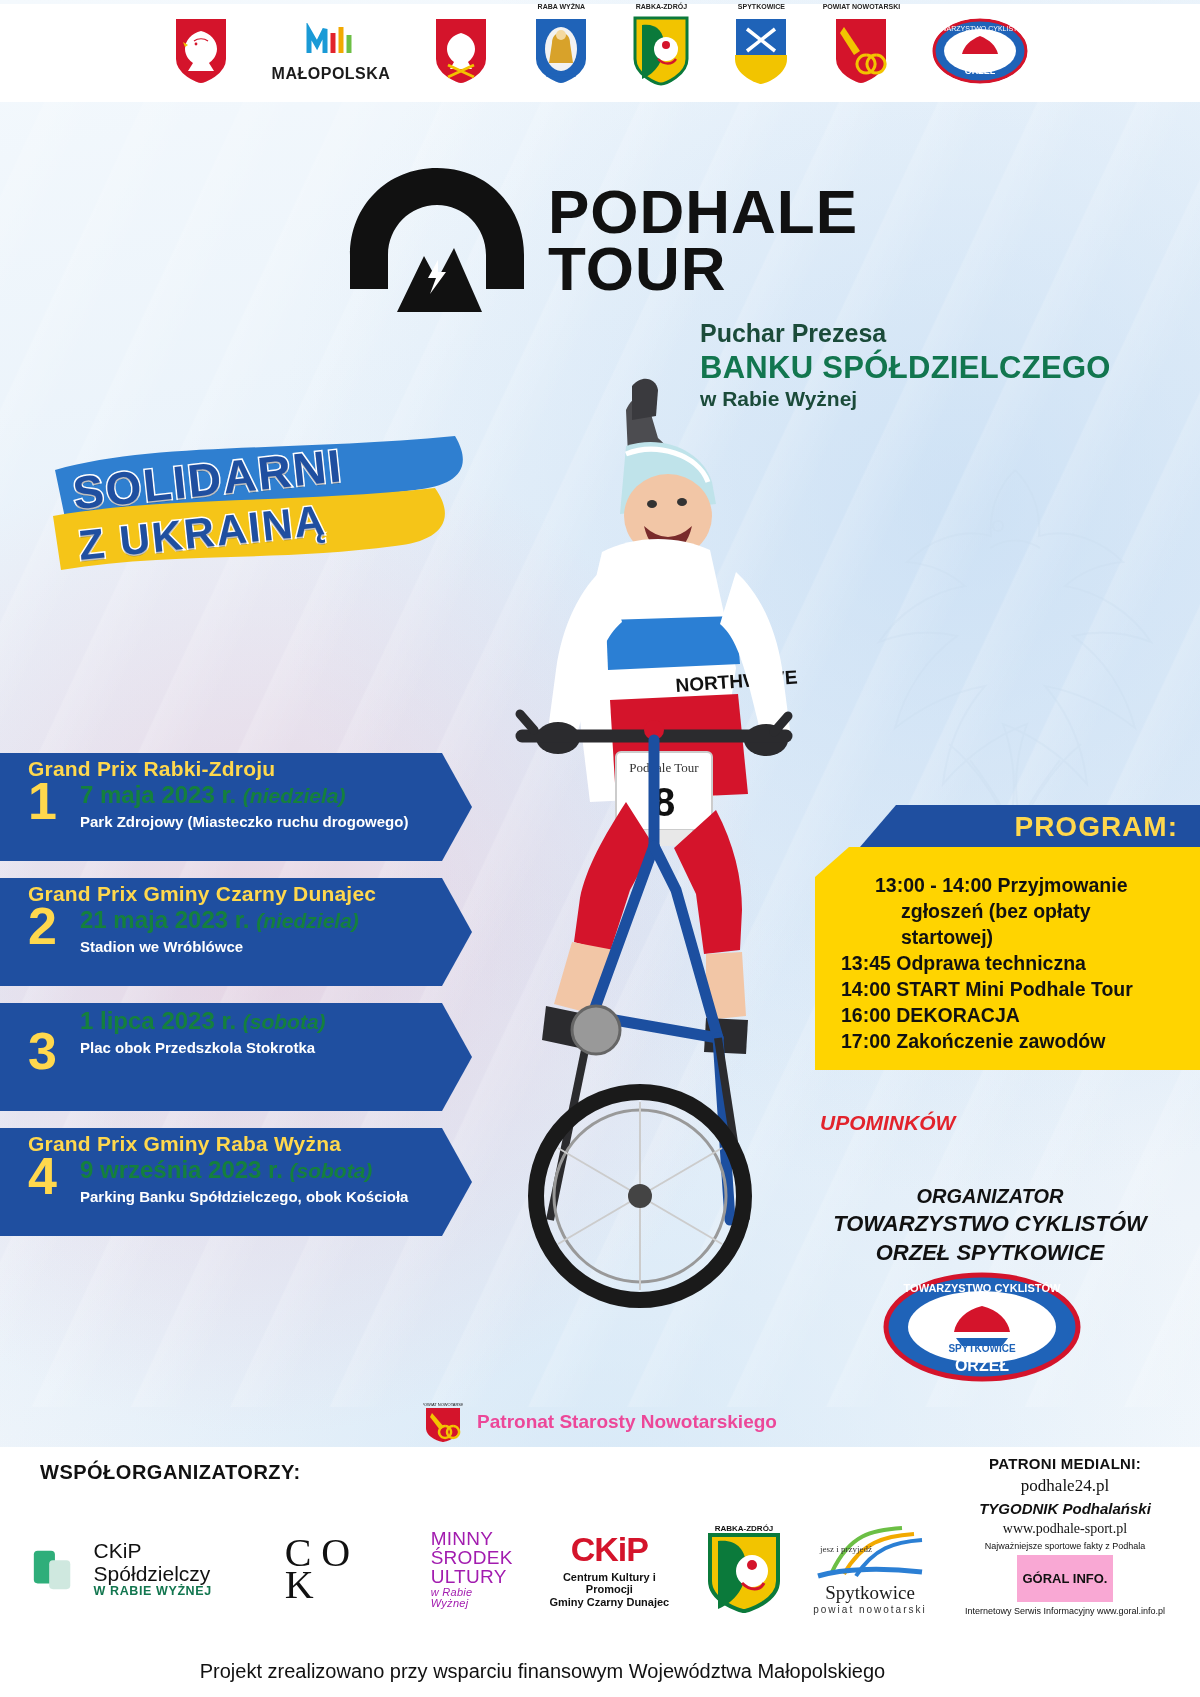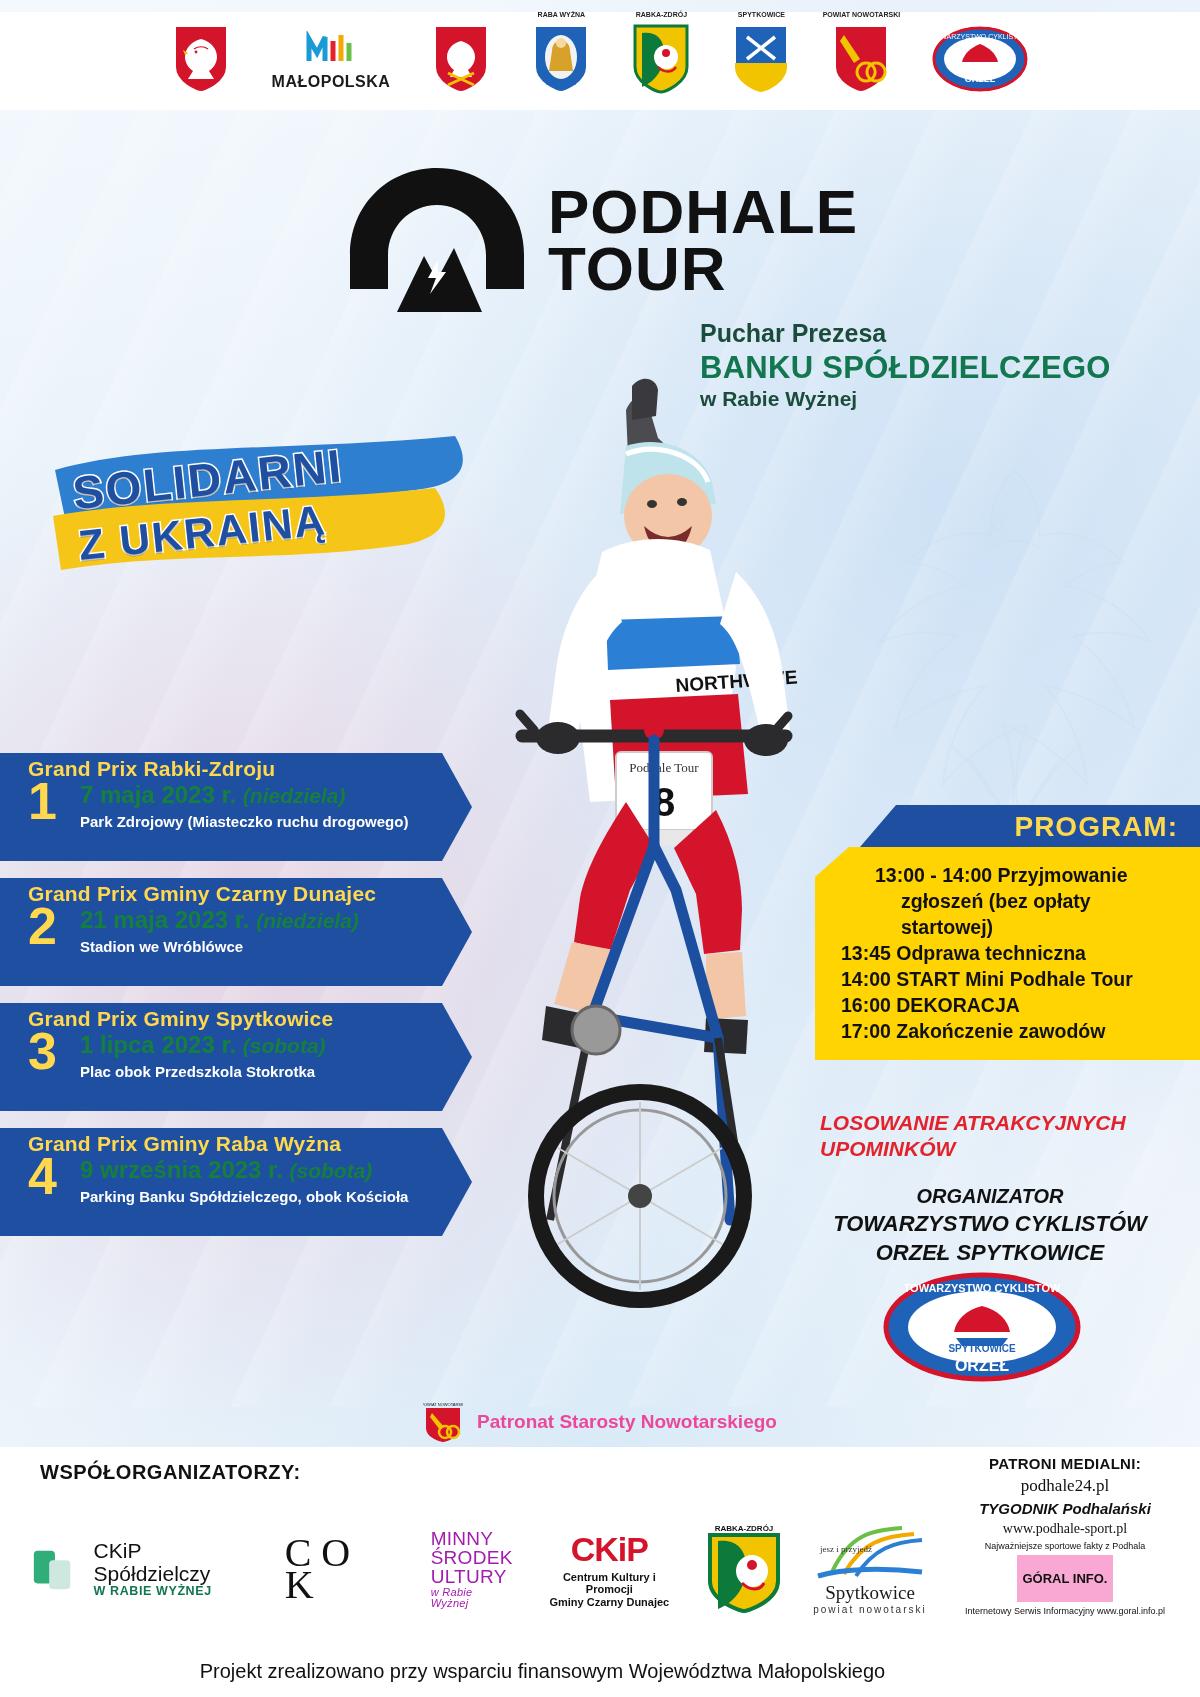--- a/index.html
+++ b/index.html
@@ -31,21 +31,21 @@
 
   
   .eagle-watermark{
     position:absolute; right:20px; top:430px;
     width:330px; height:520px;
     opacity:.28;
   }
 
   
   .top-strip {
-    position: absolute; top: 12px; left: 0; width: 1200px; height: 98px;
+    position: absolute; top: 4px; left: 0; width: 1200px; height: 98px;
     background: #ffffff;
     display: flex; align-items: center; justify-content: center; gap: 42px;
     z-index: 6;
   }
   .crest { position: relative; }
   .crest-caption{
     position:absolute; top:-12px; left:50%; transform:translateX(-50%);
     font-size:7px; font-weight:bold; color:#222; white-space:nowrap;
   }
   .shield {
@@ -128,21 +128,21 @@
 
   
   .program-head{
     position:absolute; right:0; top:805px; width:340px; height:42px; z-index:6;
   }
   .program-head .ph-text{
     position:absolute; right:22px; top:6px; color:#ffd84d; font-size:28px; font-weight:900; letter-spacing:1px;
   }
   .program-box{
     position:absolute; right:0; top:847px; width:385px; z-index:6;
-    background:#ffd400; padding:16px 20px 16px 26px;
+    background:#ffd400; padding:26px 20px 16px 26px;
     clip-path: polygon(34px 0, 100% 0, 100% 100%, 0 100%, 0 30px);
   }
   .prog-line{ font-size:19.5px; color:#111; font-weight:700; line-height:1.33; }
   .prog-line.indent{ padding-left:34px; }
 
   .losowanie{
     position:absolute; right:20px; top:1110px; width:360px; z-index:6; text-align:left;
   }
   .losowanie .ls{
     color:#e2232c; font-size:21px; font-weight:800; font-style:italic; line-height:1.22;
@@ -417,21 +417,20 @@
       <div class="gp-place">Stadion we Wróblówce</div>
     </div>
     <div class="gp-num">2</div>
   </div>
 
   <div class="gp-item">
     <svg class="gp-banner" viewBox="0 0 520 125" preserveAspectRatio="none">
       <path d="M0 8 H442 L472 62 L442 116 H0 Z" fill="#1f4fa0"></path>
     </svg>
     <div class="gp-content">
-      <div class="gp-title">Grand Prix Gminy Spytkowice</div>
       <div class="gp-date">
         <span>1 lipca 2023 r.</span>
         <span class="day">(sobota)</span>
       </div>
       <div class="gp-place">Plac obok Przedszkola Stokrotka</div>
     </div>
     <div class="gp-num">3</div>
   </div>
 
   <div class="gp-item">
@@ -460,21 +459,20 @@
 <div class="program-box">
   <div class="prog-line indent">13:00 - 14:00 Przyjmowanie</div>
   <div class="prog-line indent" style="padding-left:60px;">zgłoszeń (bez opłaty startowej)</div>
   <div class="prog-line">13:45 Odprawa techniczna</div>
   <div class="prog-line">14:00 START Mini Podhale Tour</div>
   <div class="prog-line">16:00 DEKORACJA</div>
   <div class="prog-line">17:00 Zakończenie zawodów</div>
 </div>
 
 <div class="losowanie">
-  <div class="ls">LOSOWANIE ATRAKCYJNYCH</div>
   <div class="ls">UPOMINKÓW</div>
 </div>
 
 <div class="organizator">
   <div class="o1">ORGANIZATOR</div>
   <div class="o2">TOWARZYSTWO CYKLISTÓW</div>
   <div class="o2">ORZEŁ SPYTKOWICE</div>
 </div>
 
 <svg class="orzel-big" viewBox="0 0 200 110">

